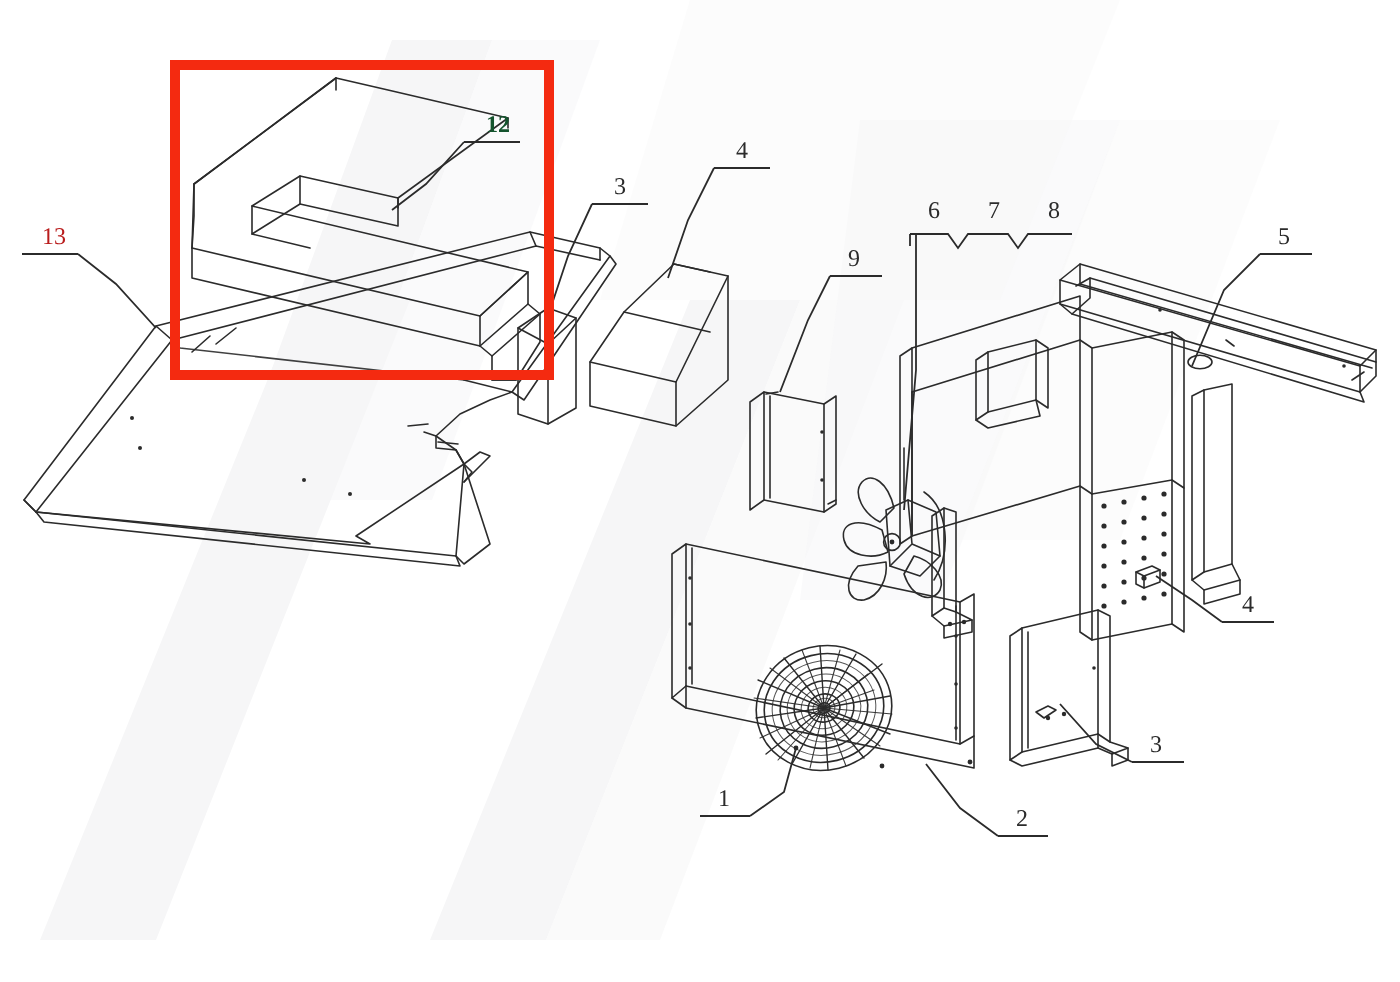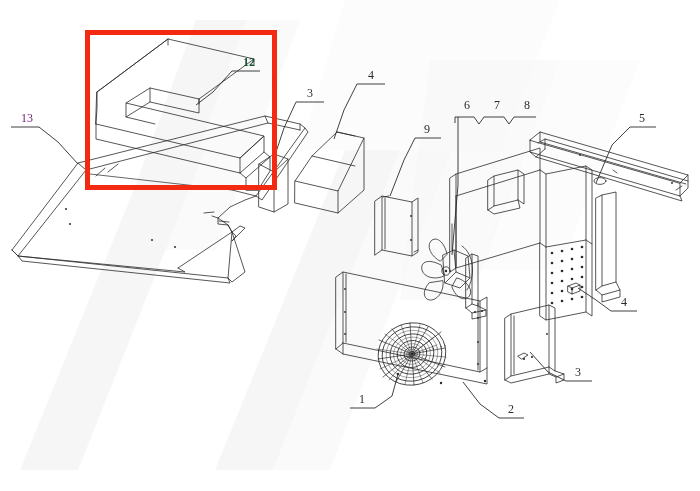--- a/index.html
+++ b/index.html
@@ -317,16 +317,16 @@
       <div class="ttl" style="position: absolute; left: 575px; top: 366px; font-size: 12px; color: rgb(43, 43, 43); line-height: 12px; white-space: nowrap;">3</div>
       <div class="ttl" style="position: absolute; left: 621px; top: 296px; font-size: 12px; color: rgb(43, 43, 43); line-height: 12px; white-space: nowrap;">4</div>
       <div class="ttl" style="position: absolute; left: 639px; top: 112px; font-size: 12px; color: rgb(43, 43, 43); line-height: 12px; white-space: nowrap;">5</div>
       <div class="ttl" style="position: absolute; left: 464px; top: 99px; font-size: 12px; color: rgb(43, 43, 43); line-height: 12px; white-space: nowrap;">6</div>
       <div class="ttl" style="position: absolute; left: 494px; top: 99px; font-size: 12px; color: rgb(43, 43, 43); line-height: 12px; white-space: nowrap;">7</div>
       <div class="ttl" style="position: absolute; left: 524px; top: 99px; font-size: 12px; color: rgb(43, 43, 43); line-height: 12px; white-space: nowrap;">8</div>
       <div class="ttl" style="position: absolute; left: 424px; top: 123px; font-size: 12px; color: rgb(43, 43, 43); line-height: 12px; white-space: nowrap;">9</div>
       <div class="ttl" style="position: absolute; left: 368px; top: 69px; font-size: 12px; color: rgb(43, 43, 43); line-height: 12px; white-space: nowrap;">4</div>
       <div class="ttl" style="position: absolute; left: 307px; top: 87px; font-size: 12px; color: rgb(43, 43, 43); line-height: 12px; white-space: nowrap;">3</div>
       <div class="ttl" style="position: absolute; left: 243px; top: 56px; font-size: 12px; color: #14532d; line-height: 12px; white-space: nowrap; font-weight: bold;">12</div>
-      <div class="ttl" style="position: absolute; left: 21px; top: 112px; font-size: 12px; color: #701a75; line-height: 12px; white-space: nowrap;">13</div>
+      <div class="ttl" style="position: absolute; left: 21px; top: 112px; font-size: 12px; color: #b91c1c; line-height: 12px; white-space: nowrap;">13</div>
     </div>
 
 </div>
 
 </body></html>

